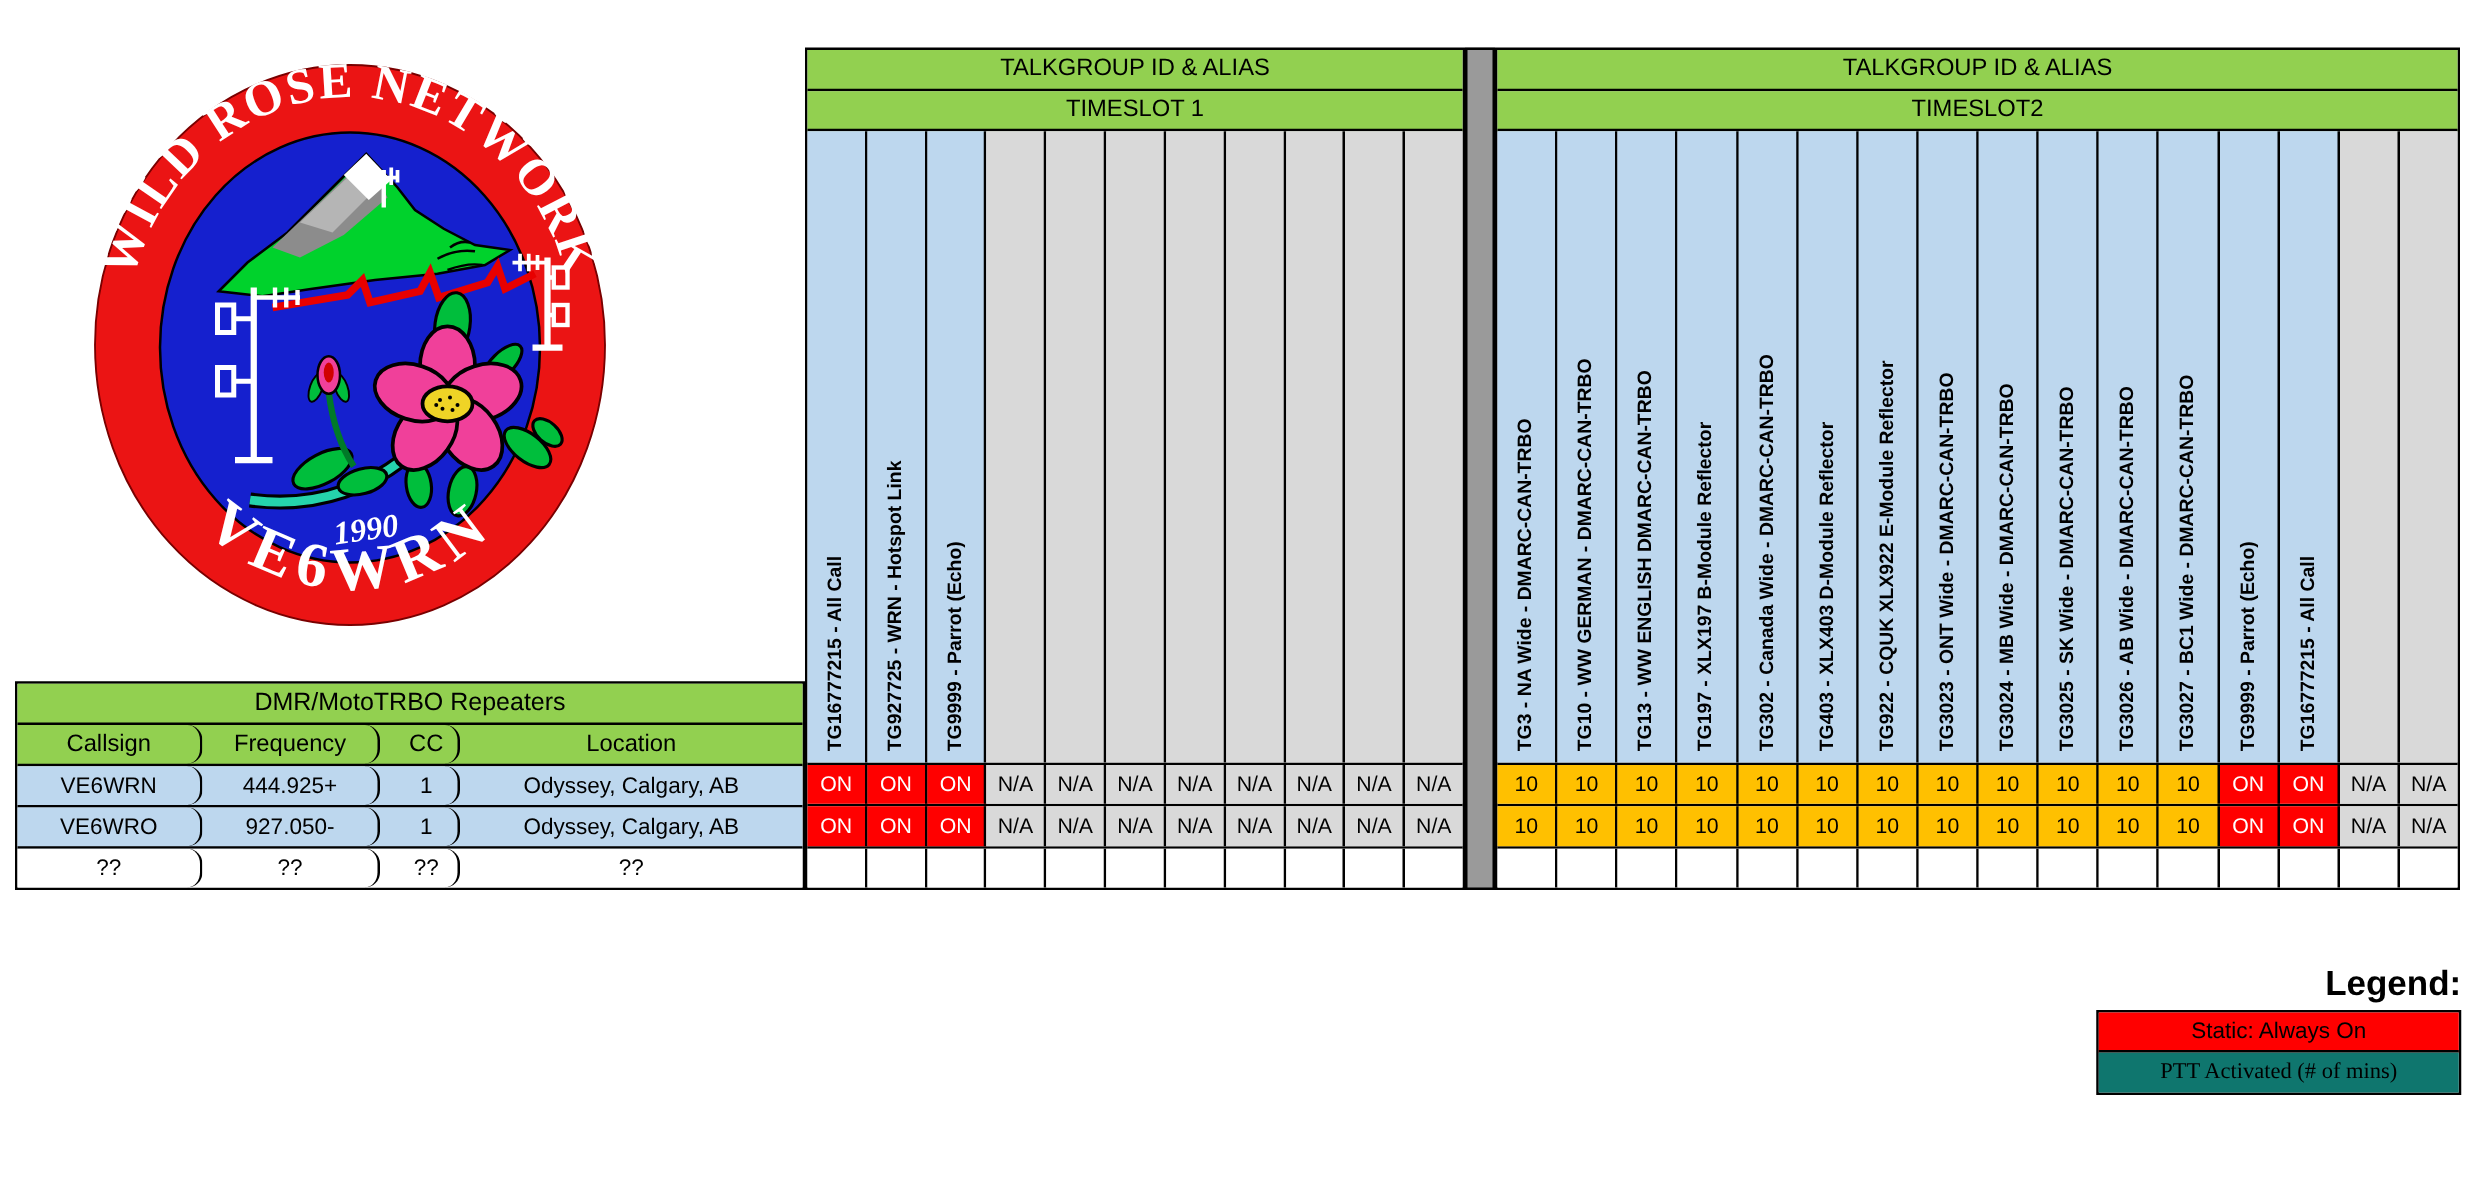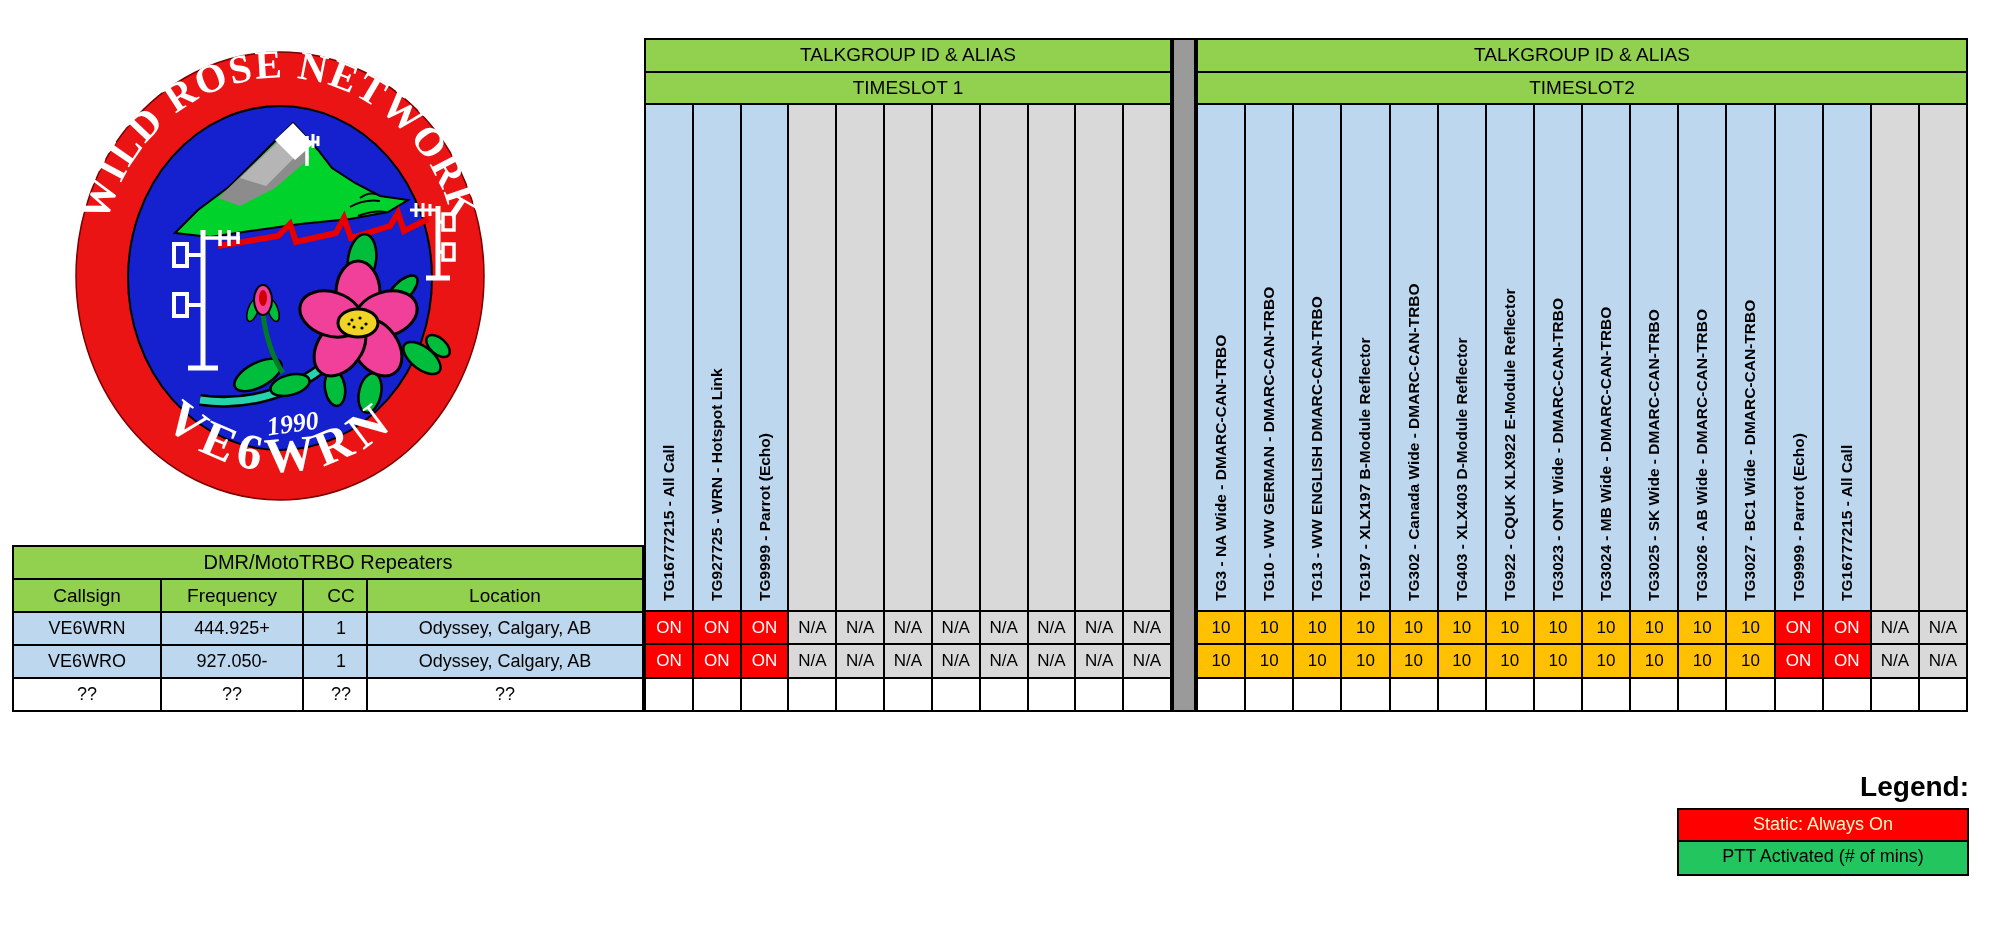--- a/index.html
+++ b/index.html
@@ -40,32 +40,32 @@
   #repeater-table { position: absolute; left: 12px; top: 545px; width: 632px;
                     border: 2px solid var(--border_black); background: #fff; }
   .rt-title { height: 33px; background: var(--header_green); border-bottom: 2px solid var(--border_black);
               text-align: center; font-size: 20px; line-height: 30px; }
   .rt-head { display: flex; height: 33px; border-bottom: 2px solid var(--border_black); background: var(--header_green); }
   .rt-row { display: flex; height: 33px; border-bottom: 2px solid var(--border_black); background: var(--cell_blue); }
   .rt-row.unknown { background: #fff; }
   .rt-body .rt-row:nth-child(2) { height: 33px; }
   .rt-body .rt-row:nth-child(3) { height: 31px; border-bottom: none; }
   .rc { display: flex; align-items: center; justify-content: center; font-size: 18px;
-        border-right: 2px solid var(--border_black); }
+        border-right: 2px solid var(--border_black); border-radius: 12px; }
   .rc0 { width: 148px; } .rc1 { width: 142px; } .rc2 { width: 64px; padding-left: 12px; } .rc3 { flex: 1; border-right: none; }
   .rt-head .rc { font-size: 19px; }
 
   
   #legend { position: absolute; left: 1677px; top: 770px; width: 292px; }
   .legend-title { text-align: right; font-weight: bold; font-size: 28px; height: 38px; line-height: 34px; }
   .legend-box { border: 2px solid var(--border_black); }
   .legend-item { height: 32px; border-bottom: 2px solid var(--border_black); text-align: center;
                  font-size: 18px; line-height: 29px; }
   .legend-item:last-child { border-bottom: none; }
-  .legend-item.static-on { color: #fef9c3; }
+  .legend-item.static-on { color: #000000; }
 
   
   #logo { position: absolute; left: 70px; top: 48px; width: 420px; height: 455px; }
   .arc-text { font-family: "Liberation Serif", serif; font-weight: bold; fill: #ffffff; }
 </style>
 </head>
 <body>
 
 <div id="app">
 
@@ -347,17 +347,17 @@
           <div class="dcell c-empty"></div>
           <div class="dcell c-empty"></div>
         </div>
       </div>
   </div>
 
   <div id="legend">
     <div class="legend-title">Legend:</div>
     <div class="legend-box" id="legend-box">
         <div class="legend-item static-on" style="background: rgb(255, 0, 0);">Static: Always On</div>
-        <div class="legend-item ptt" style="background: #22c55e;">PTT Activated (# of mins)</div>
+        <div class="legend-item ptt" style="background: #0f766e; font-family: Liberation Serif, serif;">PTT Activated (# of mins)</div>
       </div>
   </div>
 
 </div>
 
 </body></html>

